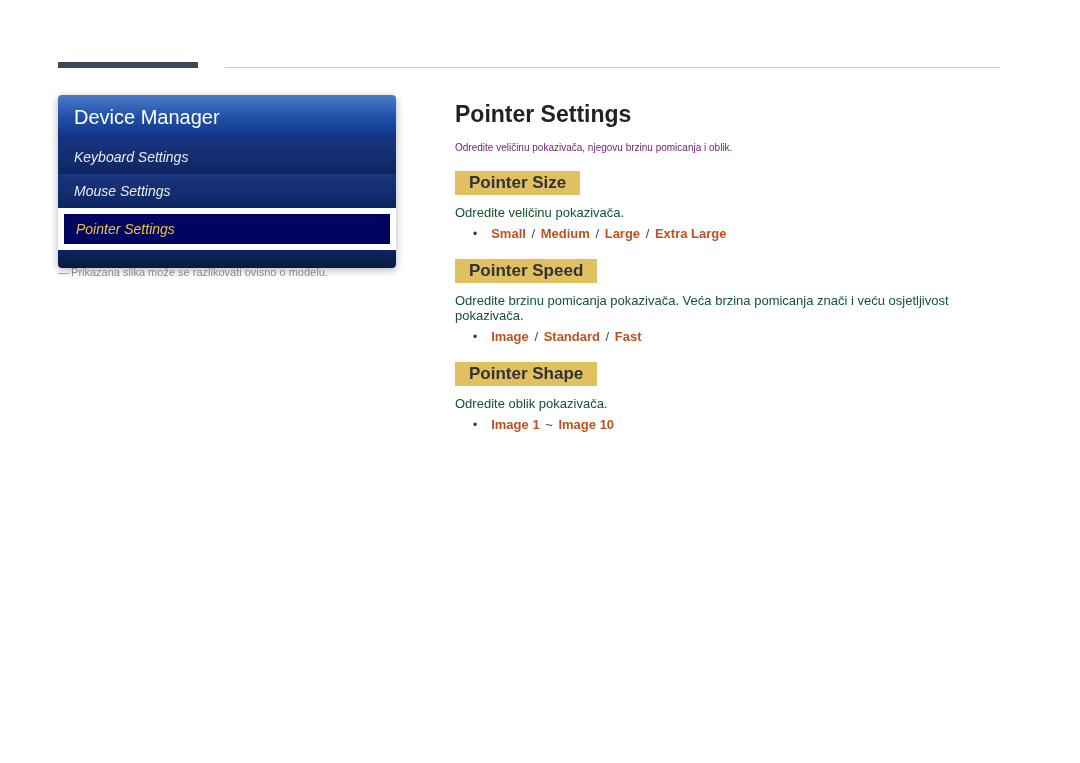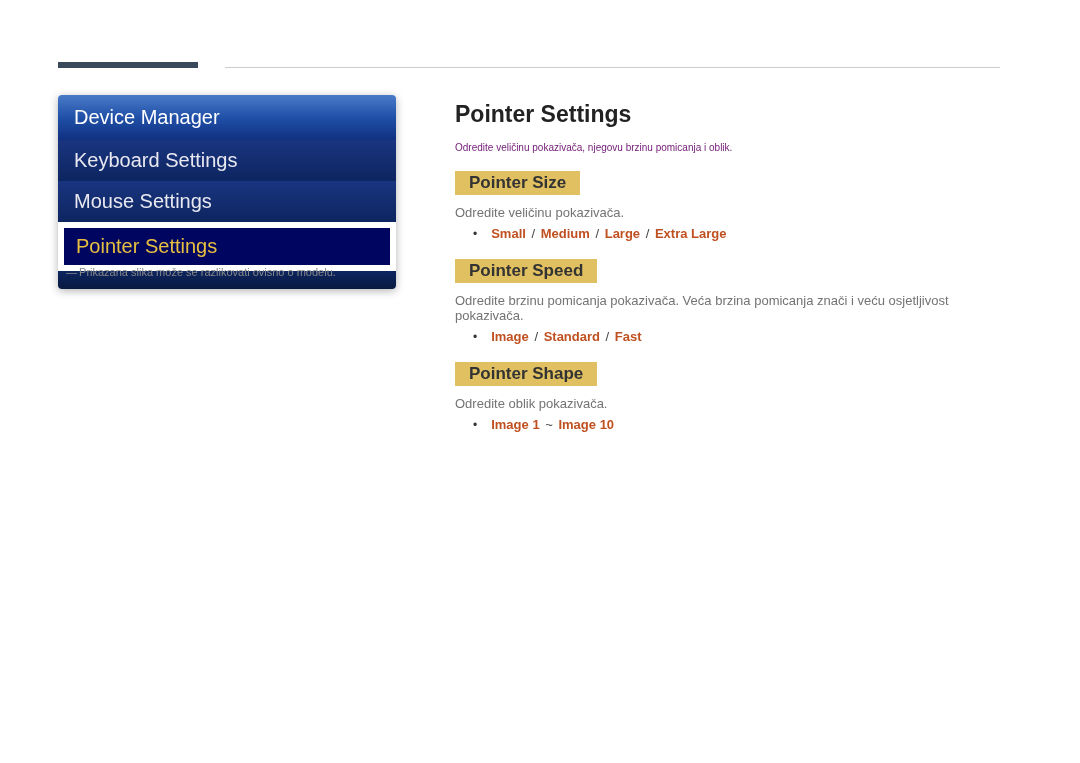--- a/index.html
+++ b/index.html
@@ -47,42 +47,43 @@
     .panel-title {
       background: linear-gradient(to bottom, #4a7bc8, #2050a8, #103080);
       color: #ffffff;
       font-size: 20px;
       padding: 11px 16px;
     }
     
     .panel-item {
       background: linear-gradient(to bottom, #1a3580, #0d2560);
       color: #e8e8f0;
-      font-size: 20px;
+      font-size: 14px;
       padding: 9px 16px;
+      font-style: italic;
     }
     
     .panel-item.selected {
       background: #000560;
       color: #e8c040;
       border: 2px solid #ffffff;
       margin: 4px;
       border-radius: 2px;
       padding: 7px 12px;
     }
     
     .panel-bottom {
       background: linear-gradient(to bottom, #0d2560, #081a40);
       height: 18px;
     }
     
     .note-text {
       position: absolute;
       top: 266px;
-      left: 66px;
+      left: 58px;
       font-size: 11px;
       color: #888888;
     }
     
     .note-dash {
       display: inline-block;
       width: 10px;
     }
     
     .content {
@@ -110,21 +111,21 @@
       background: #e0c060;
       color: #333333;
       font-size: 17px;
       font-weight: bold;
       padding: 2px 14px;
       margin-bottom: 10px;
     }
     
     .section-text {
       font-size: 13px;
-      color: #737373;
+      color: #14532d;
       margin-bottom: 6px;
     }
     
     .bullet-row {
       display: flex;
       align-items: baseline;
       margin-bottom: 18px;
       margin-left: 18px;
     }
     

